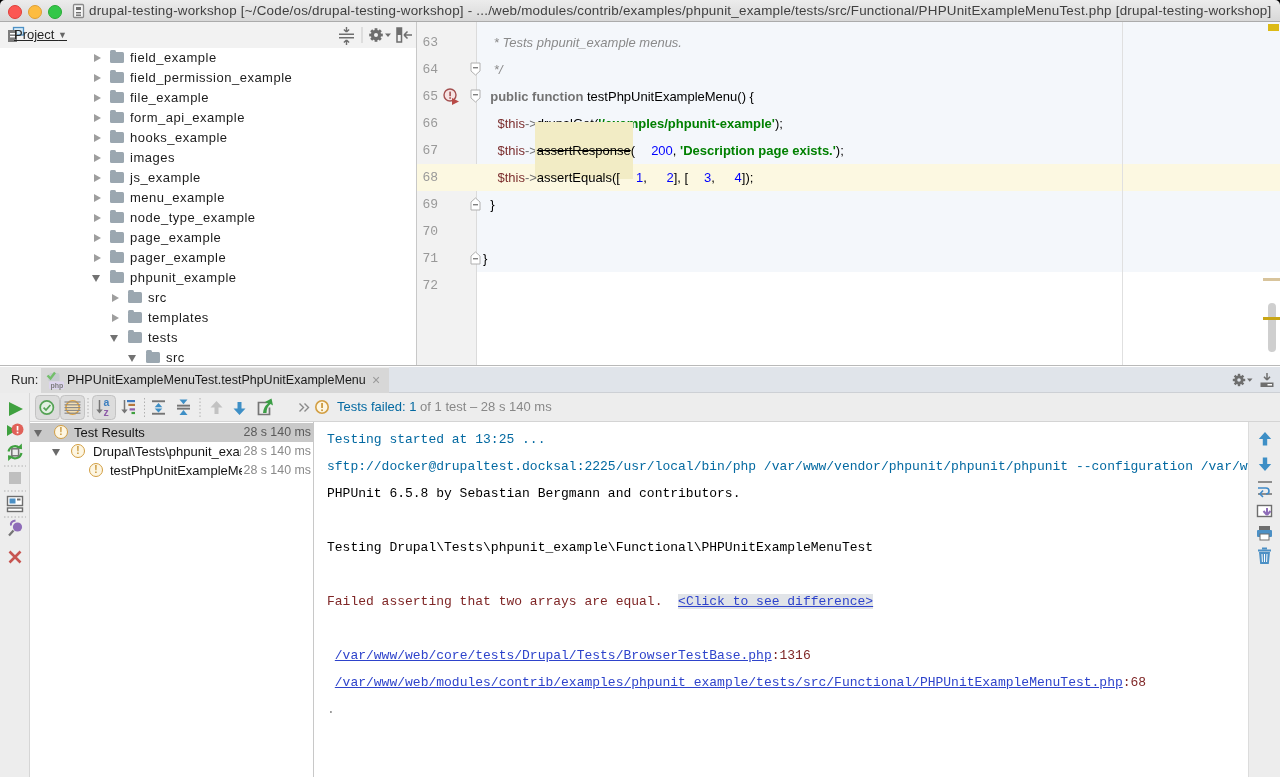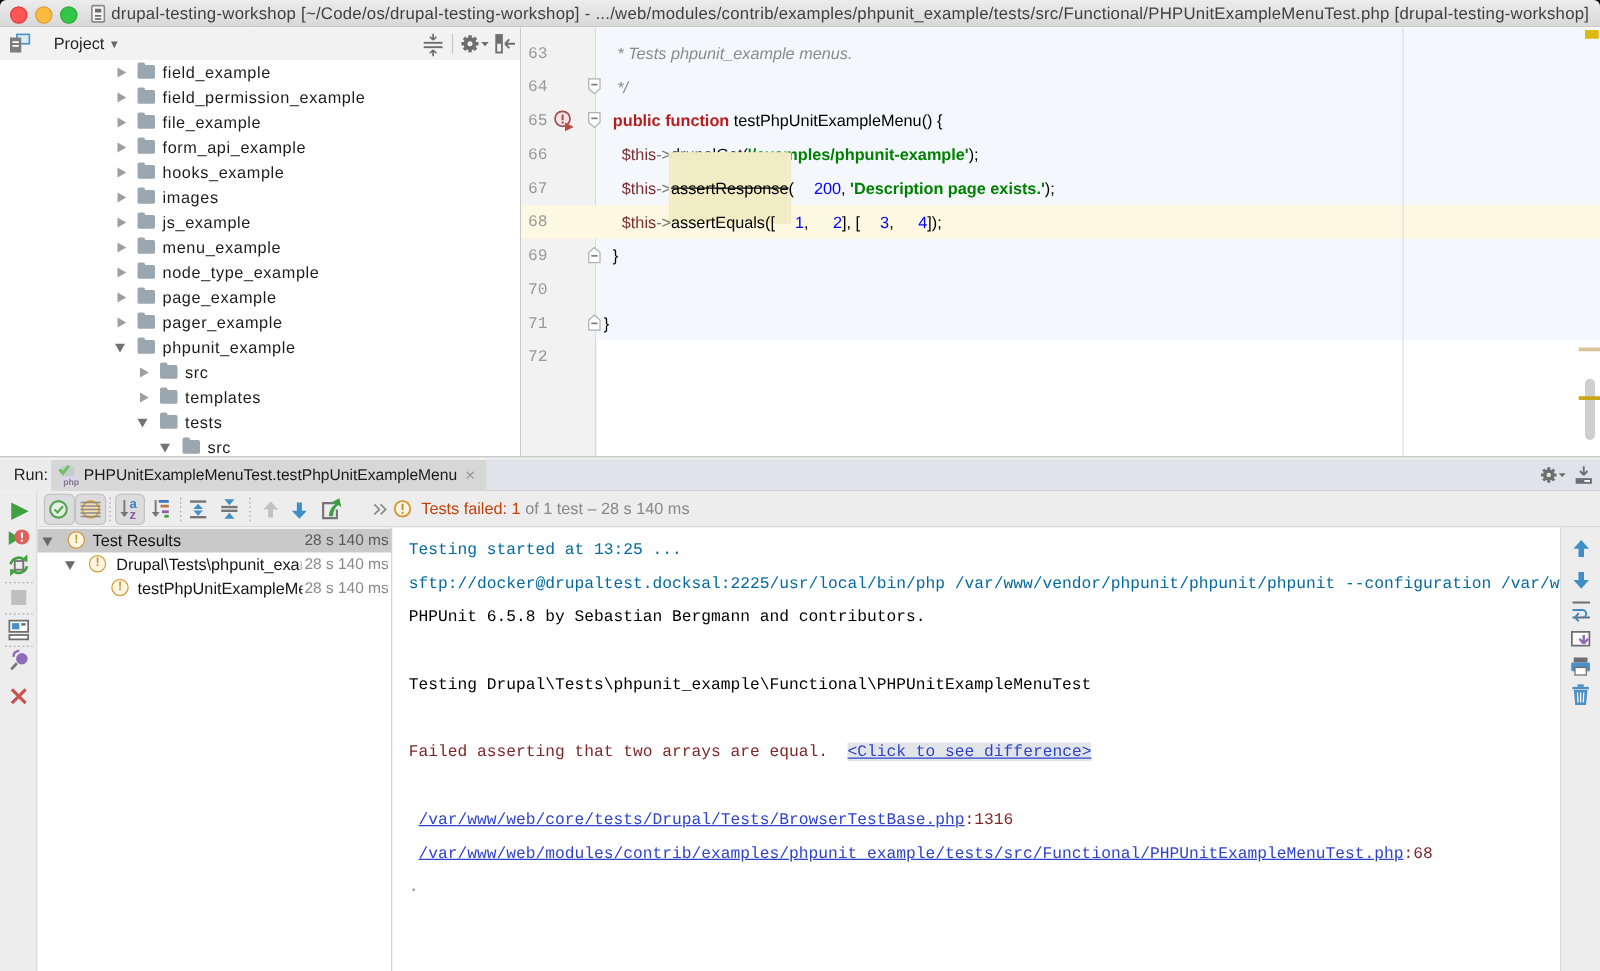--- a/index.html
+++ b/index.html
@@ -15,21 +15,21 @@
   #tl-red{left:8px;background:#fc5753;border:0.5px solid #df3e38;}
   #tl-yel{left:28px;background:#fdbc40;border:0.5px solid #de9f34;}
   #tl-grn{left:48px;background:#33c748;border:0.5px solid #27aa35;}
   #title-text{left:89px;top:0;width:1200px;height:21px;line-height:22px;
     font-size:13.4px;color:#404040;white-space:nowrap;overflow:hidden;letter-spacing:0.215px;}
   
   #main{left:0;top:22px;width:1280px;height:343px;background:#fff;}
   
   #proj-header{left:0;top:0;width:416px;height:26px;background:#f2f2f2;
     border-bottom:1px solid #dcdcdc;}
-  #proj-label{left:43px;top:5px;font-size:13px;color:#262626;}
+  #proj-label{left:14px;top:5px;font-size:13px;color:#262626;text-decoration:underline;}
   #proj-tree{left:0;top:26px;width:416px;height:317px;background:#fff;overflow:hidden;}
   .trow{position:absolute;height:20px;line-height:20px;font-size:13px;color:#1c1c1c;white-space:nowrap;letter-spacing:0.5px;}
   .tri-r{position:absolute;width:0;height:0;border-left:7px solid #9e9e9e;
     border-top:4.5px solid transparent;border-bottom:4.5px solid transparent;top:6px;}
   .tri-d{position:absolute;width:0;height:0;border-top:7px solid #727272;
     border-left:4.5px solid transparent;border-right:4.5px solid transparent;top:7px;}
   .folder{position:absolute;top:4px;width:14px;height:11px;background:#9ba7b0;
     border-radius:1.5px;}
   .folder:before{content:"";position:absolute;top:-2px;left:0;width:6px;height:3px;
     background:#9ba7b0;border-radius:1.5px 1.5px 0 0;}
@@ -38,21 +38,21 @@
   
   #gutter{left:417px;top:0;width:59px;height:343px;background:#f2f2f2;border-right:1px solid #dbdbdb;}
   #editor-blue{left:477px;top:0;width:803px;height:250px;background:#f4f7fb;}
   #row68{left:417px;top:142px;width:863px;height:27px;background:#fcf8e1;}
   #margin-line{left:1122px;top:0;width:1px;height:343px;background:#e0e0e0;}
   .lnum{position:absolute;left:417px;width:21px;text-align:right;
     font-family:"Liberation Mono",monospace;font-size:13px;color:#999;line-height:27px;}
   .cline{position:absolute;left:483px;font-family:Liberation Sans, sans-serif;
     font-size:13px;line-height:27px;white-space:pre;color:#000;}
   .cmt{color:#8a8a8a;font-style:italic;}
-  .kw{color:#b91c1c;font-weight:bold;}
+  .kw{color:#737373;font-weight:bold;}
   .str{color:#008000;font-weight:bold;}
   .num{color:#0000ff;margin-left:16px;}
   .var{color:#7c2f2f;}
   .depr{background:#f2ecc5;text-decoration:line-through;padding:21px 0;box-shadow:2px 0 0 #f2ecc5,-2px 0 0 #f2ecc5;}
   
   #runpanel{left:0;top:365px;width:1280px;height:412px;background:#fff;border-top:1px solid #b9b9b9;}
   #tabrow{left:0;top:1px;width:1280px;height:26px;background:#ebebeb;}
   #runlabel{left:11px;top:5px;font-size:13px;color:#262626;}
   #runtab{left:41px;top:1px;width:348px;height:25px;background:#d7d7d7;}
   #tabtext{left:26px;top:5px;width:302px;font-size:12.5px;color:#1a1a1a;white-space:nowrap;overflow:hidden;}
@@ -378,21 +378,21 @@
 
       <path d="M237 9.5 h-8.5 v12 h11 v-7" fill="none" stroke="#757575" stroke-width="1.7"></path>
       <path d="M233 20 q0.5 -6.5 5 -9.5 l-3 -1.5 l6.5 -3.5 l1.5 7 l-2.5 -1.5 q-4 3 -4 9 Z" fill="#3c9e46"></path>
 
       <path d="M269.5 10.5 l4 4 l-4 4 M274.5 10.5 l4 4 l-4 4" fill="none" stroke="#8a8a8a" stroke-width="1.4"></path>
 
       <circle cx="292" cy="14" r="6.2" fill="#fdf6e3" stroke="#d29e42" stroke-width="1.6"></circle>
       <rect x="291.2" y="10" width="1.7" height="5" fill="#c99536"></rect>
       <rect x="291.2" y="16.4" width="1.7" height="1.7" fill="#c99536"></rect>
     </svg>
-    <div class="abs" style="left:307px;top:6px;font-size:13px;white-space:nowrap"><span style="color:#c2410c">Tests failed: 1</span><span style="color:#888888"> of 1 test – 28 s 140 ms</span></div>
+    <div class="abs" style="left:307px;top:6px;font-size:13px;white-space:nowrap"><span style="color:#0369a1">Tests failed: 1</span><span style="color:#888888"> of 1 test – 28 s 140 ms</span></div>
   </div>
   <div class="abs" id="tree">
     <div class="ttrow" style="top:1px;background:#c9c9c9">
       <i class="tri-d" style="left:4px;top:7px;border-top-color:#6a6a6a"></i>
       <span class="warnball" style="left:24px">!</span>
       <span style="position:absolute;left:44px">Test Results</span>
       <span class="ttime" style="color:#5a5a5a">28 s 140 ms</span>
     </div>
     <div class="ttrow" style="top:20px">
       <i class="tri-d" style="left:22px;top:7px;border-top-color:#6a6a6a"></i>

